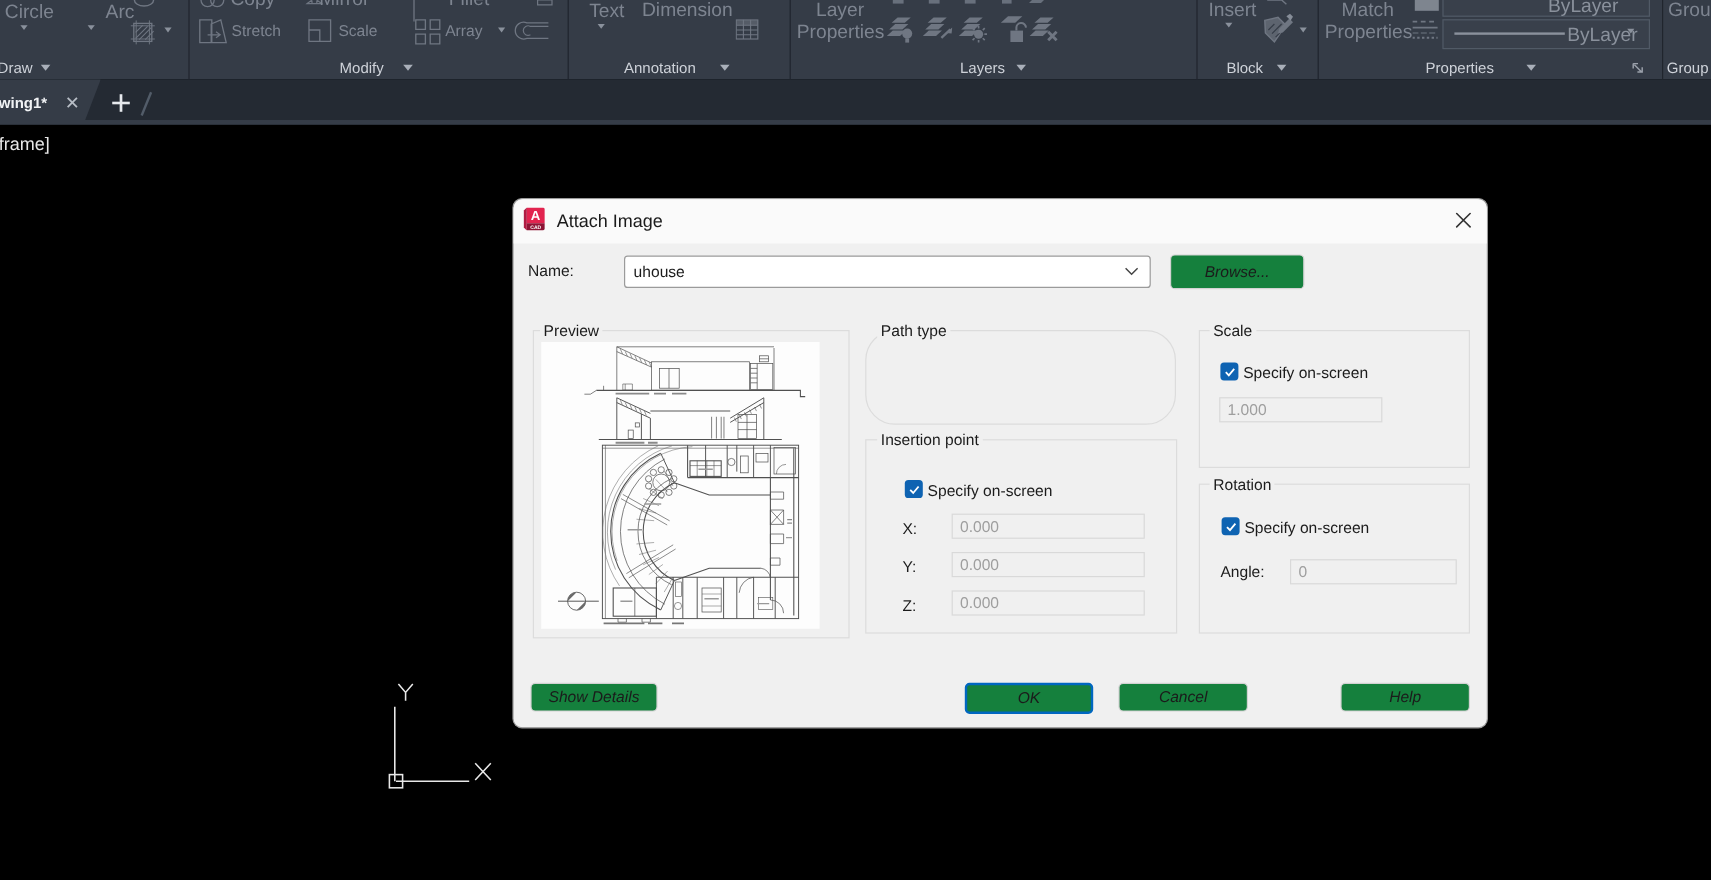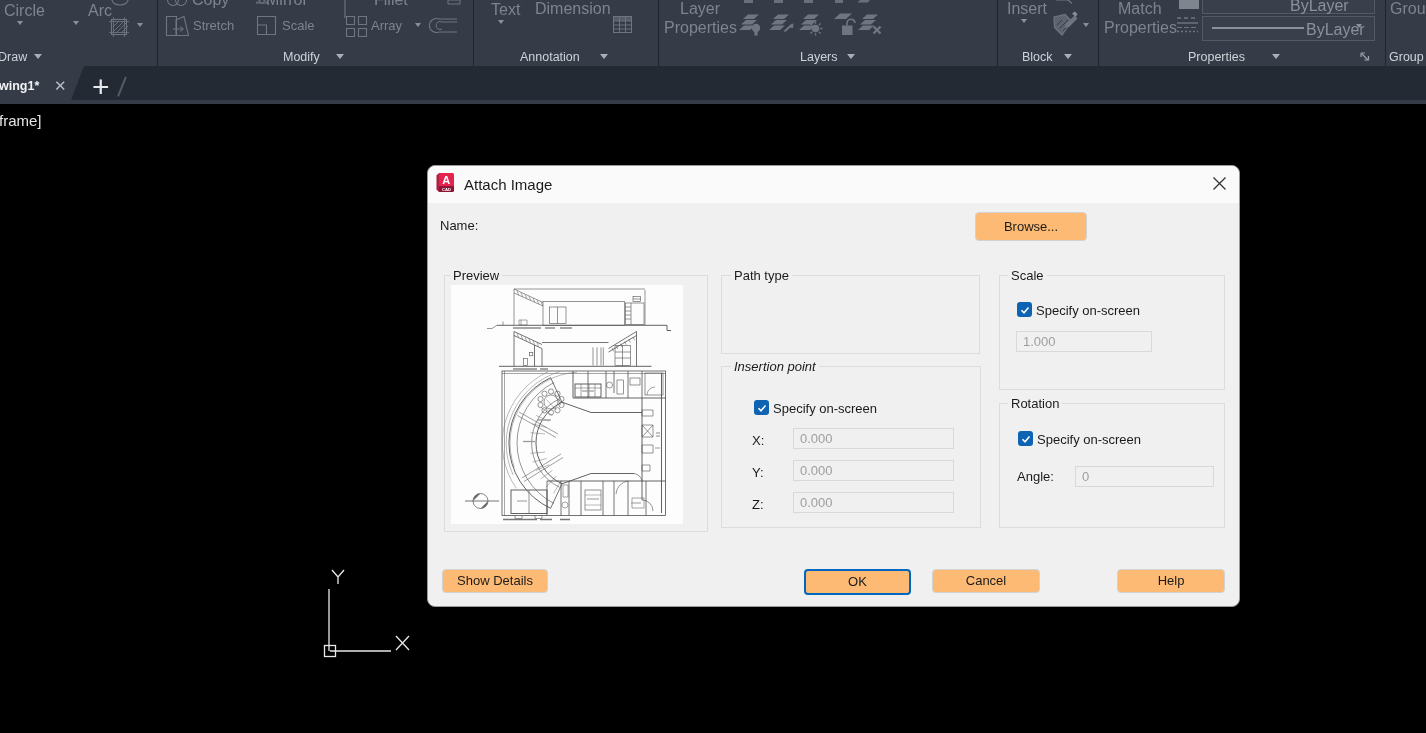--- a/index.html
+++ b/index.html
@@ -22,22 +22,22 @@
   #strip{left:0;top:100px;width:1426px;height:4px;background:#353c47;}
   
   #dlg{left:427px;top:165px;width:811px;height:440px;background:#f0f0f0;
        border:1px solid #9a9a9a;border-radius:8px;}
   #dlgtitle{position:absolute;left:0;top:0;width:100%;height:37px;background:#fafafa;
        border-radius:8px 8px 0 0;}
   .grp{position:absolute;border:1px solid #dcdcdc;}
   .glab{position:absolute;top:-8px;background:#f0f0f0;padding:0 3px;font-size:13px;color:#1b1b1b;line-height:15px;}
   .fld{position:absolute;background:#f0f0f0;border:1px solid #d9d9d9;color:#9e9e9e;
        font-size:13px;line-height:19px;padding-left:6px;}
-  .btn{position:absolute;background:#fdba74;border:1px solid #d2d2d2;border-radius:4px;
-       font-size:13px;color:#1b1b1b;text-align:center;}
+  .btn{position:absolute;background:#15803d;border:1px solid #d2d2d2;border-radius:4px;
+       font-size:13px;color:#1b1b1b;text-align:center;font-style:italic;}
   .cb{position:absolute;width:15px;height:15px;background:#0e63b2;border-radius:3px;}
   .cb svg{position:absolute;left:1.5px;top:1.5px;}
   .lbl{position:absolute;font-size:13px;color:#1b1b1b;white-space:nowrap;}
   .combo{position:absolute;background:#fff;border:1px solid #9b9b9b;border-radius:3px;
        font-size:13px;color:#1b1b1b;}
 </style>
 </head>
 <body>
 <div id="root">
 
@@ -221,20 +221,25 @@
       <path d="M3,0 L0.5,2.5 v14 L3,19 z" fill="#b01c43"></path>
       <text x="10.2" y="10.6" font-size="11" font-weight="bold" fill="#fff" text-anchor="middle" font-family="Liberation Sans">A</text>
       <text x="10.5" y="17.8" font-size="4.2" font-weight="bold" fill="#fff" text-anchor="middle" font-family="Liberation Sans">CAD</text>
     </svg>
     <div class="abs" style="left:36px;top:10px;font-size:15px;color:#1b1b1b;">Attach Image</div>
     <svg class="abs" style="left:785px;top:11px" width="13" height="13" viewBox="0 0 13 13">
       <path d="M0.5,0.5 l12,12 m0,-12 l-12,12" stroke="#333" stroke-width="1.3"></path>
     </svg>
 
     <div class="lbl" style="left:12px;top:52px;">Name:</div>
+    <div class="combo" style="left:92px;top:47px;width:430px;height:25px;line-height:25px;padding-left:7px;">uhouse
+      <svg class="abs" style="right:9px;top:8px" width="12" height="8" viewBox="0 0 12 8">
+          <path d="M1,1.5 l5,5 5,-5" stroke="#444" fill="none" stroke-width="1.2"></path>
+        </svg>
+    </div>
     <div class="btn" style="left:547px;top:46px;width:110px;height:27px;line-height:27px;">Browse...</div>
 
     <div class="grp" style="left:16px;top:109px;width:262px;height:255px;">
       <span class="glab" style="left:5px;">Preview</span>
       <div class="abs" style="left:6px;top:9px;width:232px;height:239px;background:#fdfdfd;">
         <svg width="232" height="239" viewBox="0 0 232 239" id="arch">
           <g stroke="#505050" stroke-width="0.6" fill="none">
 
             <path d="M63,4 V40 M63,4 H194 M194,5 V40"></path>
             <path d="M63,4 L92,17.5 M63,8 L92,21" stroke-width="0.6"></path>
@@ -345,26 +350,26 @@
             <path d="M14,216 H48" stroke-width="0.8"></path>
             <path d="M29.5,208.5 a7.5,7.5 0 0 0 -7.5,7.5 z" fill="#6a6a6a" stroke="none"></path>
             <path d="M29.5,223.5 a7.5,7.5 0 0 0 7.5,-7.5 z" fill="#6a6a6a" stroke="none"></path>
 
             <path d="M52,234.5 h34 m3,0 h12 m8,0 h10" stroke="#777" stroke-width="1.6"></path>
           </g>
         </svg>
       </div>
     </div>
 
-    <div class="grp" style="left:293px;top:109px;width:257px;height:77px;">
+    <div class="grp" style="left:293px;top:109px;width:257px;height:77px;border-radius:25px;">
       <span class="glab" style="left:9px;">Path type</span>
     </div>
 
     <div class="grp" style="left:293px;top:200px;width:258px;height:160px;">
-      <span class="glab" style="left:9px;font-style:italic;">Insertion point</span>
+      <span class="glab" style="left:9px;">Insertion point</span>
       <div class="cb" style="left:32px;top:33px;">
           <svg width="12" height="12" viewBox="0 0 12 12">
             <path d="M2.5,6.2 l2.5,2.6 4.5,-5.4" stroke="#fff" fill="none" stroke-width="1.5"></path>
           </svg>
         </div>
       <div class="lbl" style="left:51px;top:34px;">Specify on-screen</div>
       <div class="lbl" style="left:30px;top:66px;">X:</div>
       <div class="fld" style="left:71px;top:61px;width:153px;height:19px;">0.000</div>
       <div class="lbl" style="left:30px;top:98px;">Y:</div>
       <div class="fld" style="left:71px;top:93px;width:153px;height:19px;">0.000</div>

